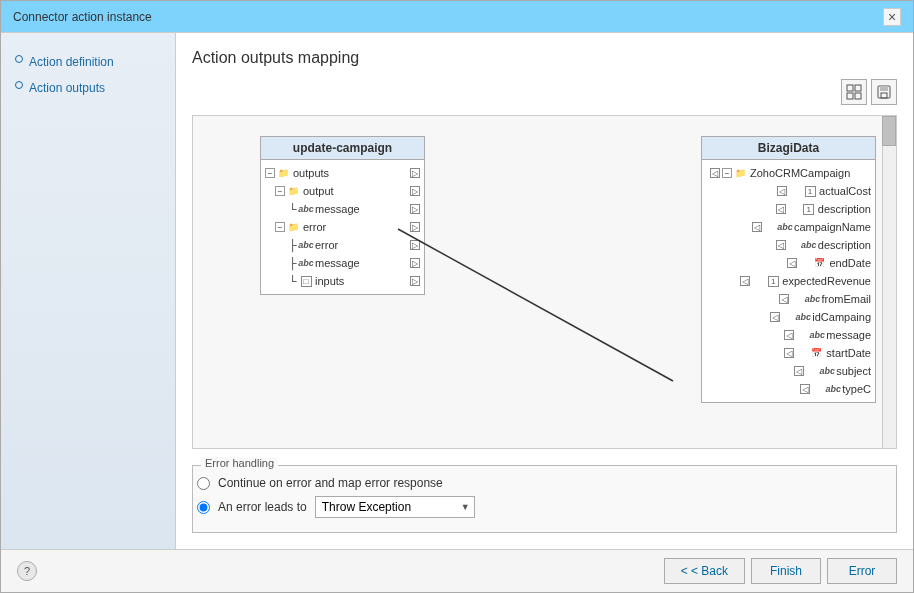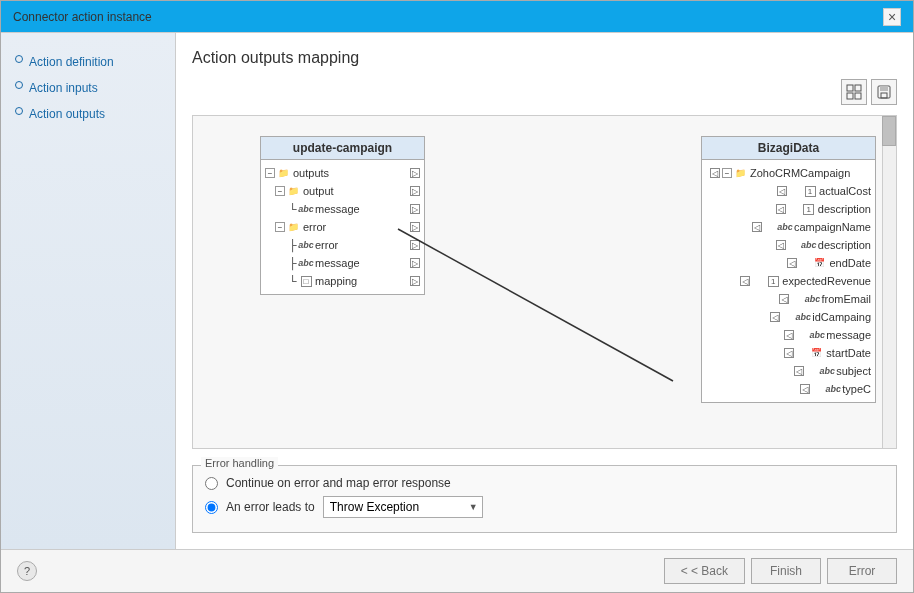--- a/index.html
+++ b/index.html
@@ -13,21 +13,21 @@
     }
     .dialog {
       width: 914px;
       height: 593px;
       border: 1px solid #aaa;
       display: flex;
       flex-direction: column;
       background: #fff;
     }
     .title-bar {
-      background: #0ea5e9;
+      background: #7dd3fc;
       border-bottom: 1px solid #ccc;
       padding: 8px 12px;
       display: flex;
       justify-content: space-between;
       align-items: center;
       height: 32px;
     }
     .title-bar-text {
       font-size: 12px;
       color: #333;
@@ -257,21 +257,21 @@
     .footer-buttons {
       display: flex;
       gap: 6px;
     }
     .footer-btn {
       padding: 5px 16px;
       border: 1px solid #aaa;
       background: #f0f0f0;
       font-size: 12px;
       cursor: pointer;
-      color: #737373;
+      color: #0369a1;
       min-width: 70px;
     }
     .footer-btn.primary {
       background: #f0f0f0;
     }
     .scrollbar-track {
       position: absolute;
       right: 0;
       top: 0;
       width: 14px;
@@ -283,21 +283,21 @@
       position: absolute;
       right: 0;
       top: 0;
       width: 14px;
       height: 30px;
       background: #c0c0c0;
       border: 1px solid #aaa;
     }
     .error-section {
       border: 1px solid #bbb;
-      padding: 6px 12px 10px;
+      padding: 6px 4px 10px;
       background: #f9f9f9;
       position: relative;
       margin-top: 8px;
     }
     .section-legend {
       position: absolute;
       top: -9px;
       left: 8px;
       background: #f9f9f9;
       padding: 0 4px;
@@ -314,24 +314,20 @@
     <span class="title-bar-text">Connector action instance</span>
     <div class="close-btn">×</div>
   </div>
 
   <div class="content">
 
     <div class="sidebar">
       <div class="sidebar-item">
         <span class="bullet"></span>
         <span>Action definition</span>
-      </div>
-      <div class="sidebar-item">
-        <span class="bullet"></span>
-        <span>Action inputs</span>
       </div>
       <div class="sidebar-item">
         <span class="bullet"></span>
         <span>Action outputs</span>
       </div>
     </div>
 
     <div class="main">
       <div class="main-title">Action outputs mapping</div>
 
@@ -400,21 +396,21 @@
                 <span class="tree-icon" style="color:#555;font-style:italic;font-size:9px;font-weight:bold;">abc</span>
                 <span class="node-label">message</span>
                 <span class="arrow-port">▷</span>
               </div>
 
               <div class="tree-row" style="padding-left:28px;">
                 <span style="width:10px;display:inline-block;">└</span>
                 <span class="tree-icon">
                   <span style="border:1px solid #888;width:11px;height:11px;display:inline-flex;align-items:center;justify-content:center;font-size:8px;color:#555;">□</span>
                 </span>
-                <span class="node-label">mapping</span>
+                <span class="node-label">inputs</span>
                 <span class="arrow-port">▷</span>
               </div>
             </div>
           </div>
 
           <div class="tree-box" style="right:20px;top:20px;width:175px;">
             <div class="tree-box-header">BizagiData</div>
             <div class="tree-box-content">
               <div class="tree-row">
                 <span style="width:4px;display:inline-block;"></span>

